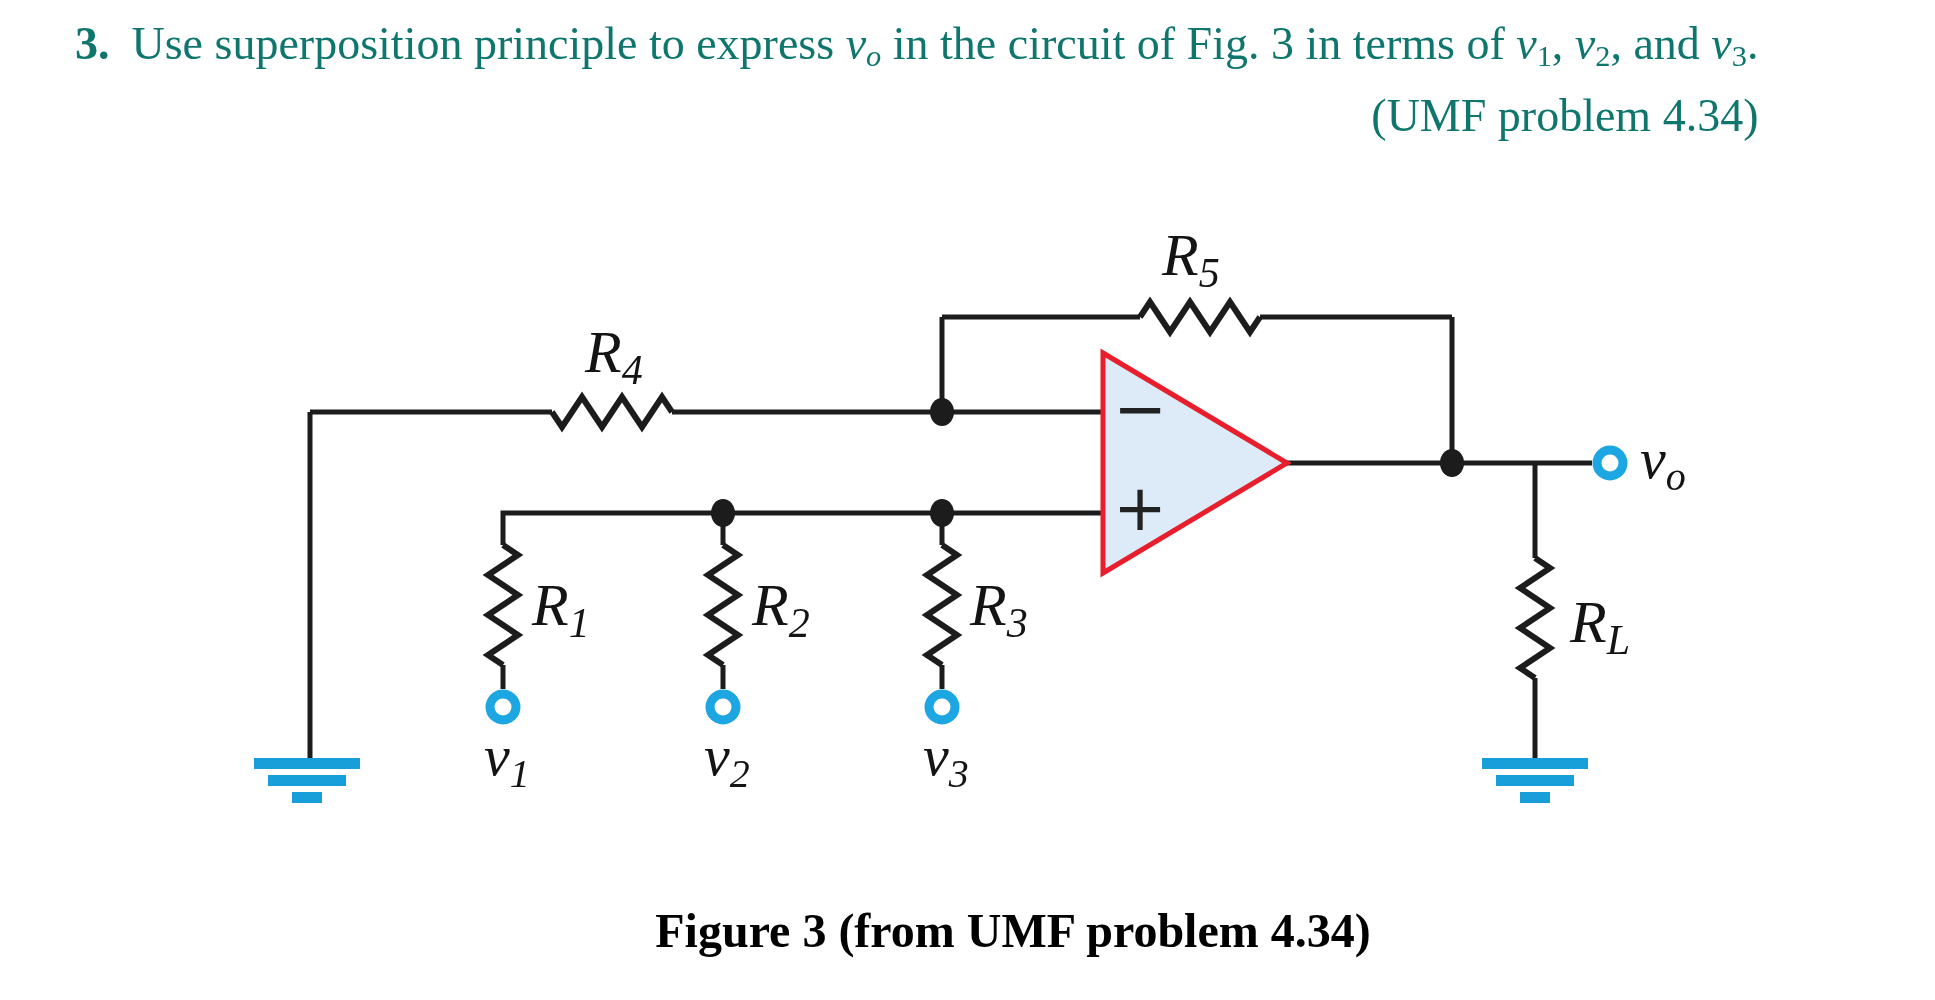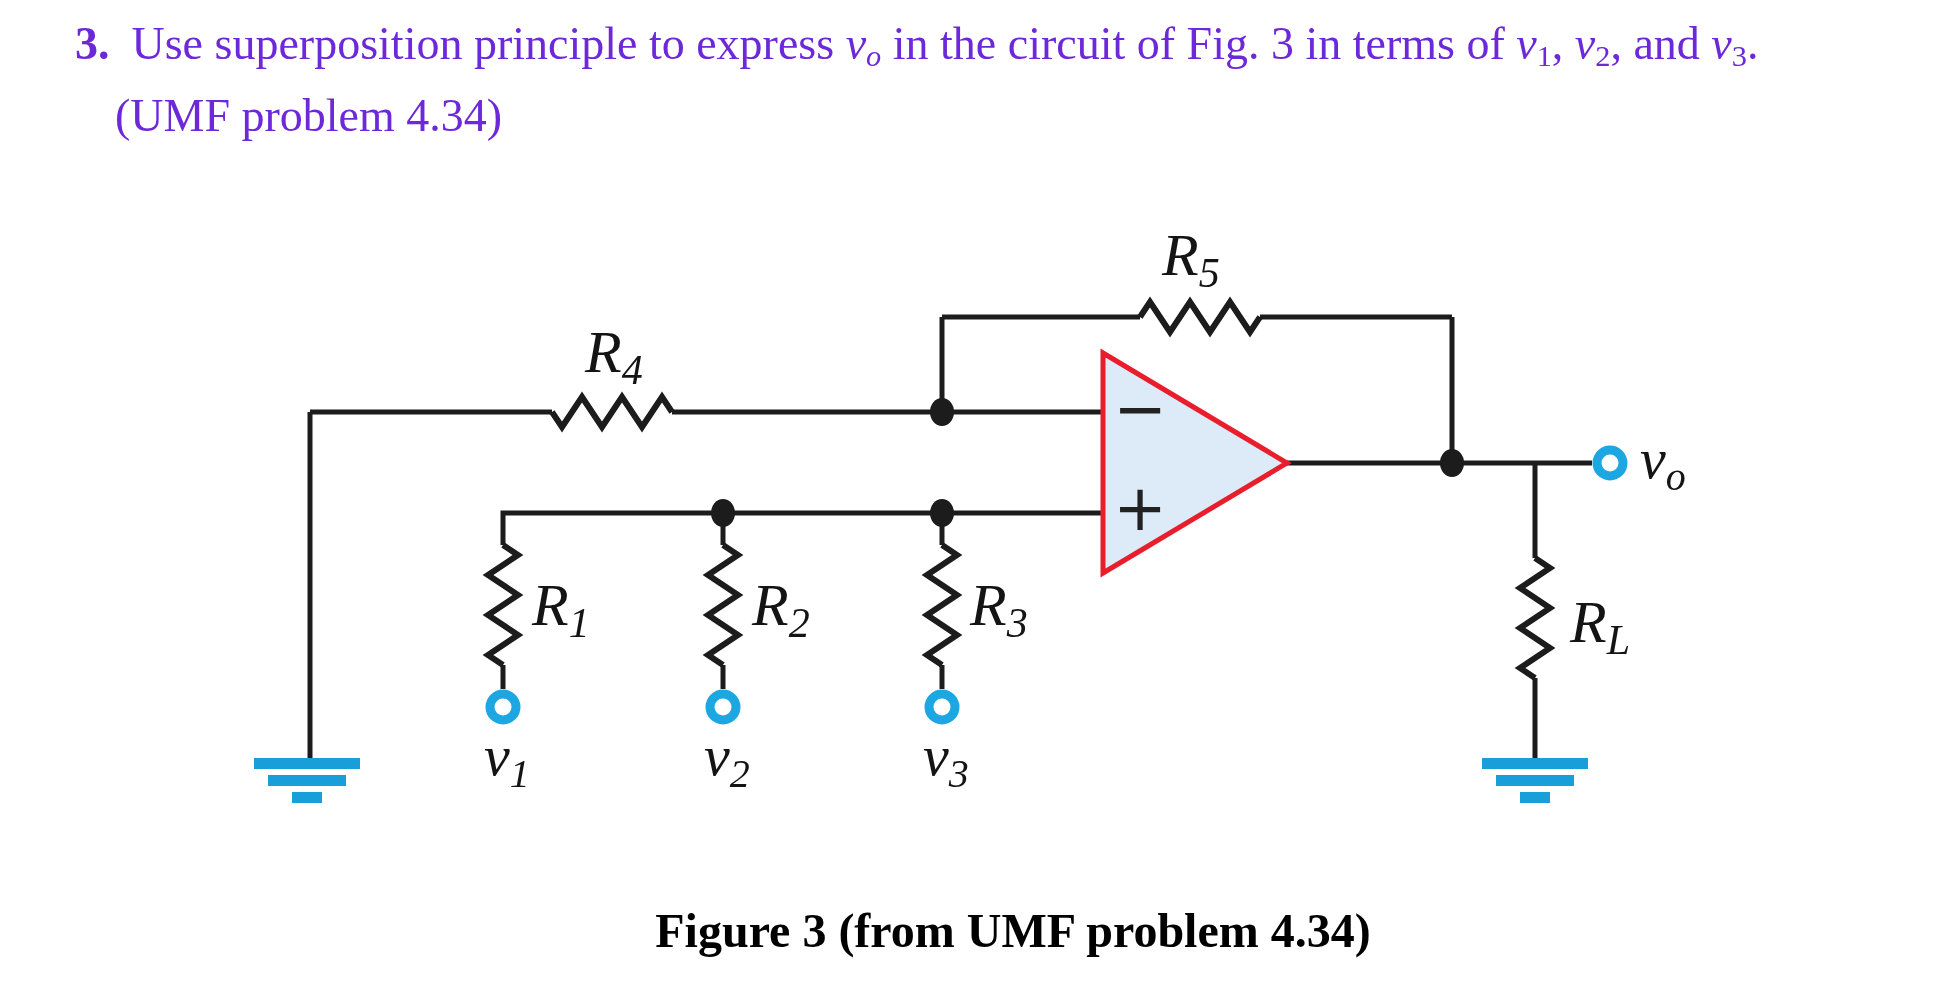--- a/index.html
+++ b/index.html
@@ -1,25 +1,25 @@
 <!DOCTYPE html>
 <html style="--wire: #1c1c1c; --terminal_cyan: #1ca6e2; --ground_cyan: #189fd9; --opamp_stroke: #e81e2c; --opamp_fill: #dcebf7;"><head>
 <meta charset="utf-8">
 <style>
   html,body { margin:0; padding:0; }
   body {
     width:1935px; height:1000px; position:relative; background:#ffffff;
     font-family:"Liberation Serif", serif; overflow:hidden;
   }
   .problem {
-    position:absolute; left:75px; top:14px; color:#6d28d9;
+    position:absolute; left:75px; top:14px; color:#0f766e;
     font-size:46px; line-height:59px; white-space:nowrap;
   }
   .problem .num { font-weight:bold; margin-right:22px; }
-  .problem .line2 { display:block; margin-left:40px; }
+  .problem .line2 { display:block; margin-left:40px;text-align:right; }
   .it { font-style:italic; }
   .subp { font-size:0.66em; vertical-align:-0.24em; }
 
   svg.circuit { position:absolute; left:0; top:0; }
 
   .wire { fill:none; stroke:var(--wire,#1c1c1c); stroke-width:5; }
   .res  { fill:none; stroke:var(--wire,#1c1c1c); stroke-width:6; stroke-linejoin:miter; }
   .dot  { fill:var(--wire,#111111); stroke:none; }
   .gnd  { fill:var(--ground_cyan,#1a9fd9); }
   .terminal { fill:#ffffff; stroke:var(--terminal_cyan,#1ca6e2); stroke-width:9; }

